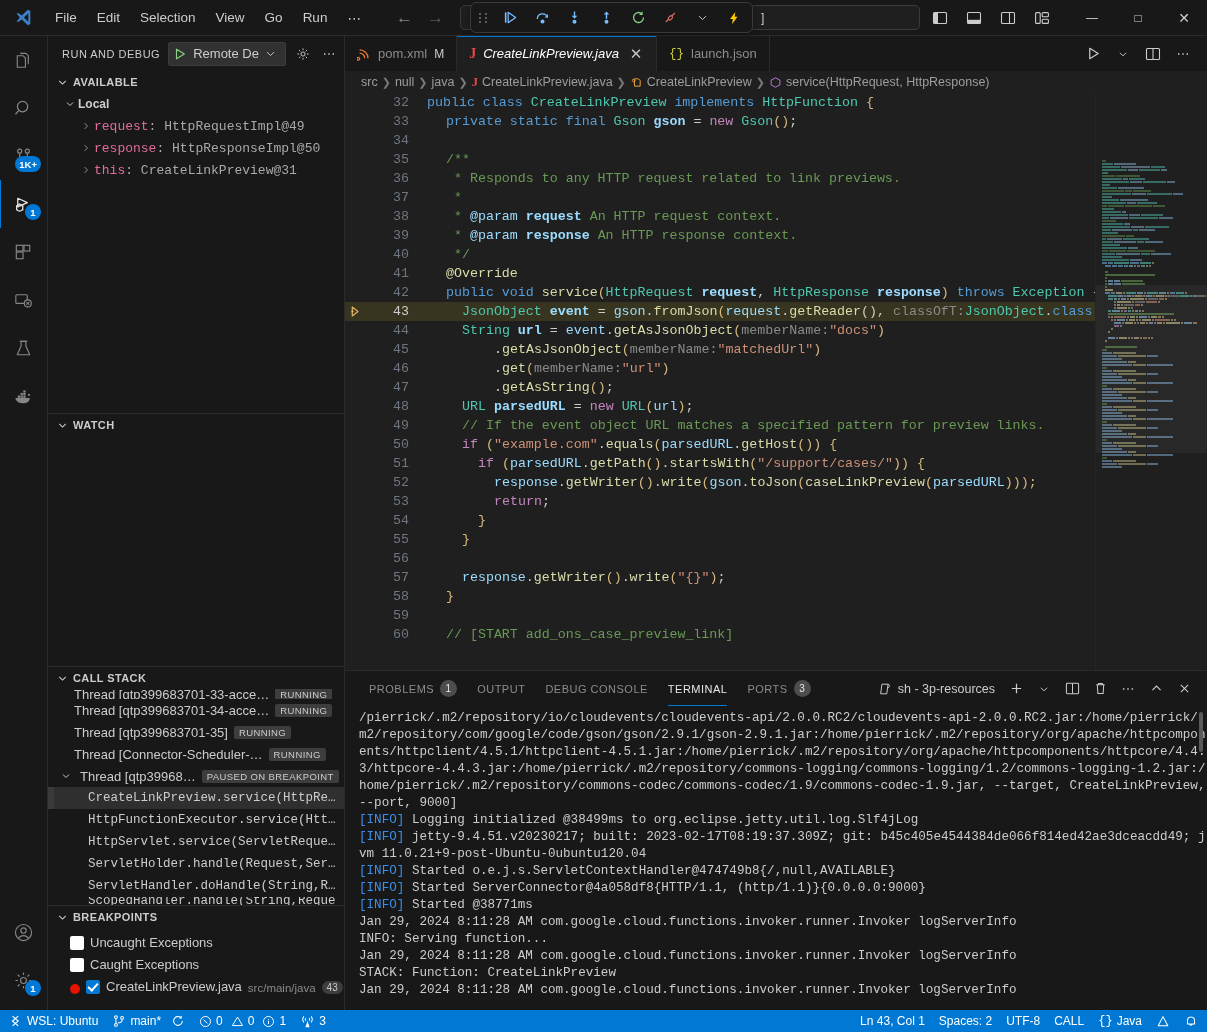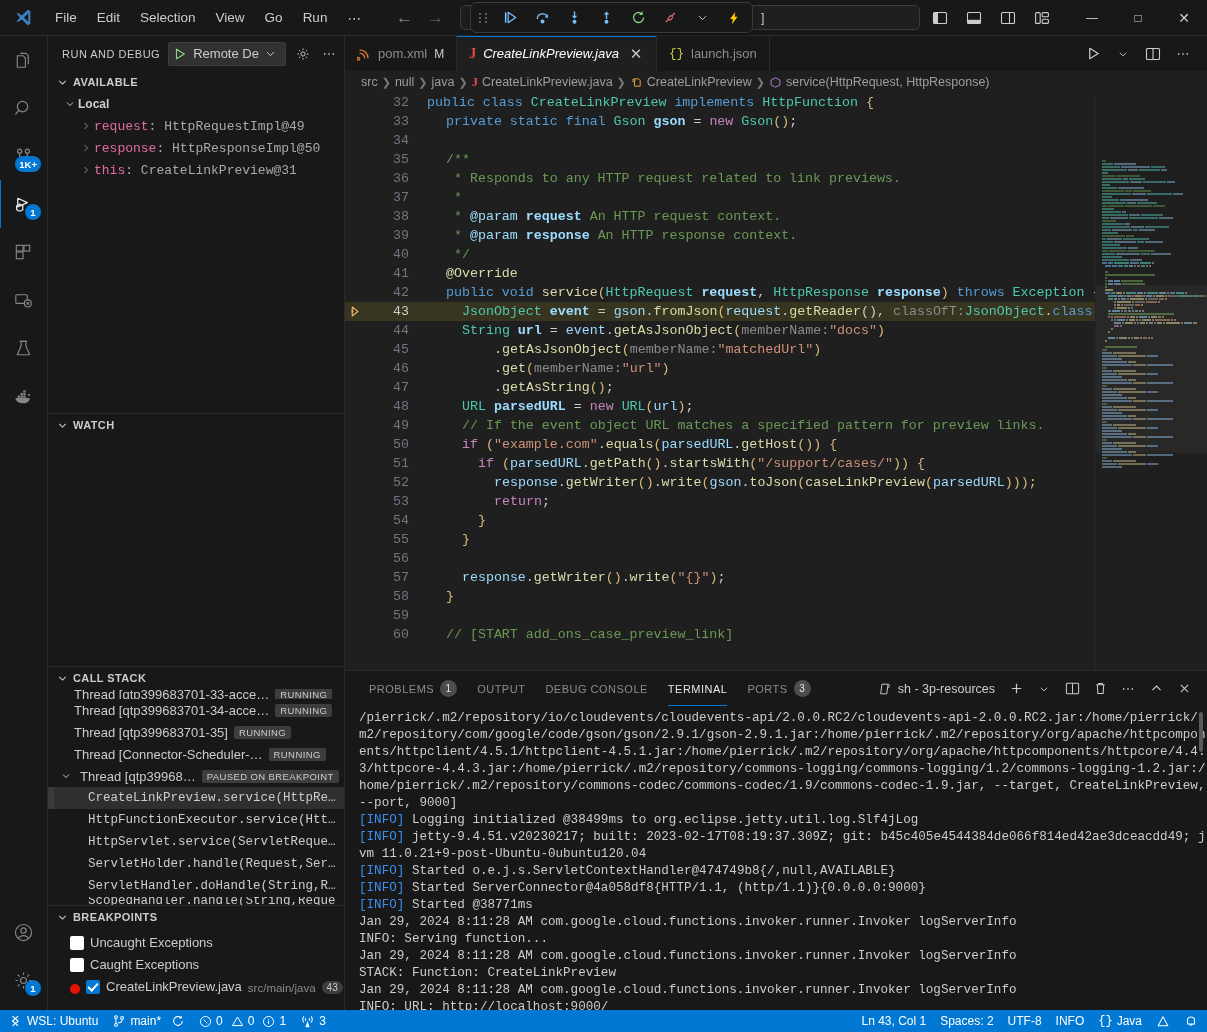--- a/index.html
+++ b/index.html
@@ -1271,21 +1271,20 @@
             <div class="tline"><span class="tinfo">[INFO]</span> Logging initialized @38499ms to org.eclipse.jetty.util.log.Slf4jLog</div>
             <div class="tline"><span class="tinfo">[INFO]</span> jetty-9.4.51.v20230217; built: 2023-02-17T08:19:37.309Z; git: b45c405e4544384de066f814ed42ae3dceacdd49; jvm 11.0.21+9-post-Ubuntu-0ubuntu120.04</div>
             <div class="tline"><span class="tinfo">[INFO]</span> Started o.e.j.s.ServletContextHandler@474749b8{/,null,AVAILABLE}</div>
             <div class="tline"><span class="tinfo">[INFO]</span> Started ServerConnector@4a058df8{HTTP/1.1, (http/1.1)}{0.0.0.0:9000}</div>
             <div class="tline"><span class="tinfo">[INFO]</span> Started @38771ms</div>
             <div class="tline">Jan 29, 2024 8:11:28 AM com.google.cloud.functions.invoker.runner.Invoker logServerInfo</div>
             <div class="tline">INFO: Serving function...</div>
             <div class="tline">Jan 29, 2024 8:11:28 AM com.google.cloud.functions.invoker.runner.Invoker logServerInfo</div>
             <div class="tline">STACK: Function: CreateLinkPreview</div>
             <div class="tline">Jan 29, 2024 8:11:28 AM com.google.cloud.functions.invoker.runner.Invoker logServerInfo</div>
-            <div class="tline">INFO: URL: http://localhost:9000/</div>
           </div>
       </div>
     </div>
   </div>
 
   <div class="statusbar">
     <div class="sb-item">
       <svg width="14" height="14" viewBox="0 0 16 16">
           <path d="M10.5 2.5 4 8l6.5 5.5M4 2.5l6.5 5.5L4 13.5" fill="none" stroke="#fff" stroke-width="1.3"></path>
         </svg>
@@ -1325,21 +1324,21 @@
           <path d="M4.2 2.6a5 5 0 0 0 0 6.4M11.8 2.6a5 5 0 0 1 0 6.4M6.2 4.4a2.3 2.3 0 0 0 0 2.8M9.8 4.4a2.3 2.3 0 0 1 0 2.8" fill="none" stroke="#fff" stroke-width="1.1"></path>
           <path d="M8 7.2 5.8 14h4.4z" fill="#fff"></path>
         </svg>
       <span>3</span>
     </div>
 
     <div class="sb-right">
       <div class="sb-item">Ln 43, Col 1</div>
       <div class="sb-item">Spaces: 2</div>
       <div class="sb-item">UTF-8</div>
-      <div class="sb-item">INFO</div>
+      <div class="sb-item">CALL</div>
       <div class="sb-item">
         <span style="font-family:'Liberation Mono',monospace;">{}</span>
         <span>Java</span>
       </div>
       <div class="sb-item">
         <svg width="14" height="14" viewBox="0 0 16 16">
             <path d="M2.5 13.5 8 3l5.5 10.5z" fill="none" stroke="#fff" stroke-width="1.2" stroke-linejoin="round"></path>
           </svg>
       </div>
       <div class="sb-item">

